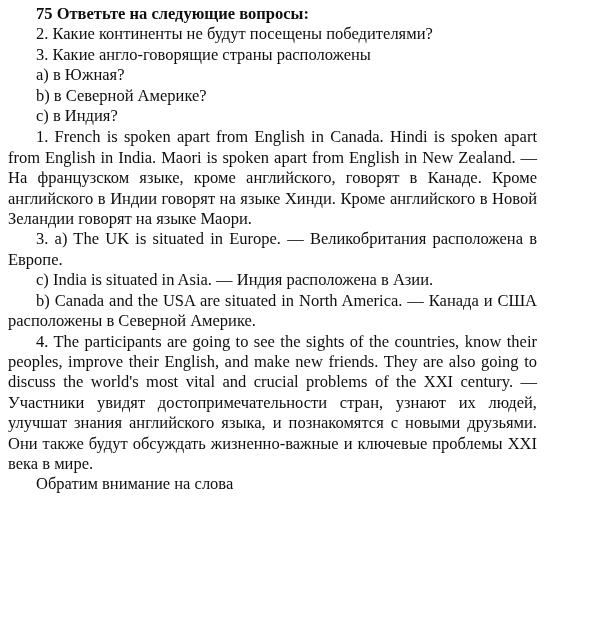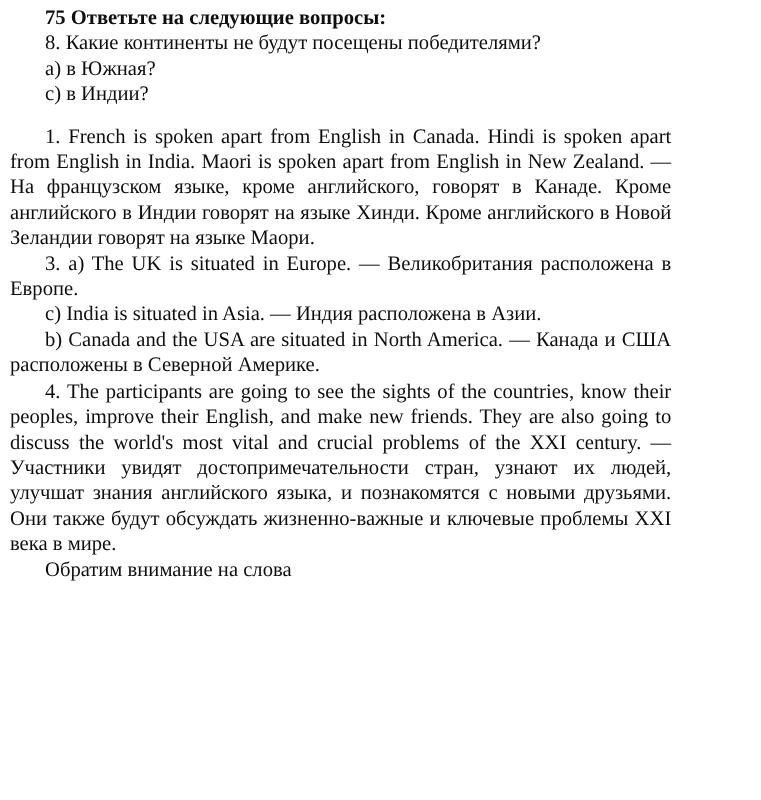--- a/index.html
+++ b/index.html
@@ -24,40 +24,42 @@
   }
   .page p {
     margin: 0;
     text-align: justify;
     text-indent: 28px;
   }
   .heading {
     font-weight: bold;
   }
   .answers {
-    margin-top: 13px;
+    margin-top: 1px;
     font-family: Liberation Serif, serif;
   }
   .footer-note {
     margin-top: 13px;
     text-align: left;
     text-indent: 36px;
   }
 </style>
 </head>
 <body>
 
 <div class="page">
 
   <p class="heading">75 Ответьте на следующие вопросы:</p>
 
   <div class="questions">
-    <p>8. Какие континенты не будут посещены победителями?</p>
+    <p>2. Какие континенты не будут посещены победителями?</p>
+    <p>3. Какие англо-говорящие страны расположены</p>
     <p>а) в Южная?</p>
-    <p>c) в Индии?</p>
+    <p>b) в Северной Америке?</p>
+    <p>c) в Индия?</p>
   </div>
 
   <div class="answers">
     <p>1. French is spoken apart from English in Canada. Hindi is spoken apart from English in India. Maori is spoken apart from English in New Zealand. — На французском языке, кроме английского, говорят в Канаде. Кроме английского в Индии говорят на языке Хинди. Кроме английского в Новой Зеландии говорят на языке Маори.</p>
     <p>3. a) The UK is situated in Europe. — Великобритания расположена в Европе.</p>
     <p>c) India is situated in Asia. — Индия расположена в Азии.</p>
     <p>b) Canada and the USA are situated in North America. — Канада и США расположены в Северной Америке.</p>
     <p>4. The participants are going to see the sights of the countries, know their peoples, improve their English, and make new friends. They are also going to discuss the world's most vital and crucial problems of the XXI century. — Участники увидят достопримечательности стран, узнают их людей, улучшат знания английского языка, и познакомятся с новыми друзьями. Они также будут обсуждать жизненно-важные и ключевые проблемы XXI века в мире.</p>
   </div>
 

